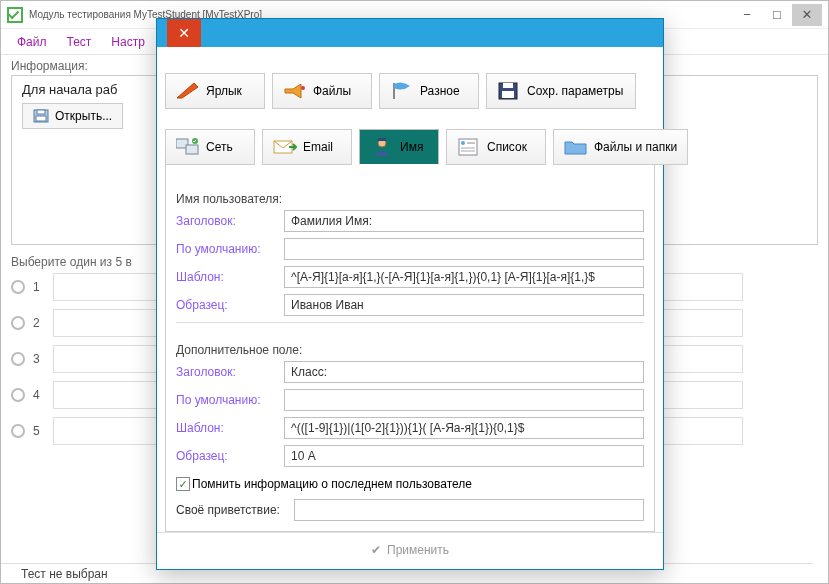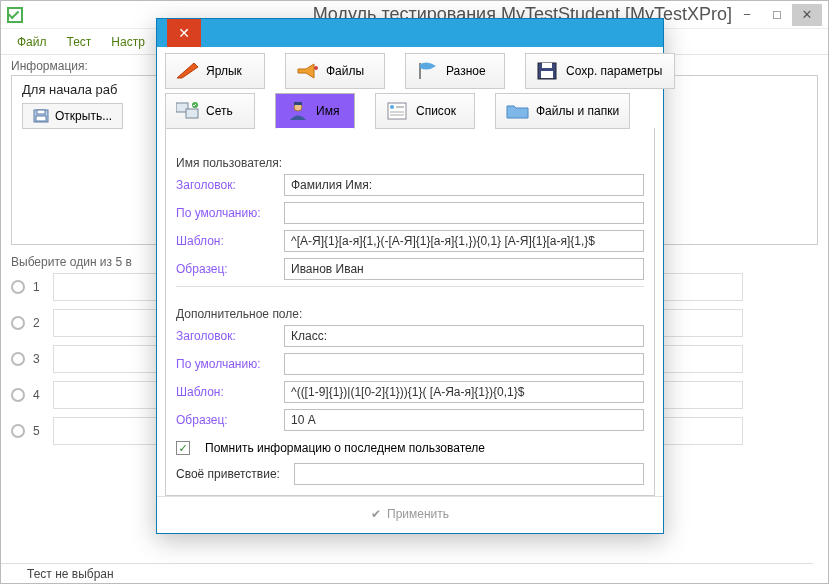--- a/index.html
+++ b/index.html
@@ -3,64 +3,64 @@
 <meta charset="utf-8">
 <style>
 * { box-sizing: border-box; margin: 0; padding: 0; font-family: 'Segoe UI', Tahoma, sans-serif; font-size: 12px; }
 body { background: #f0f0f0; width: 829px; height: 584px; overflow: hidden; position: relative; }
 
 
 .main-window { position: absolute; left: 0; top: 0; width: 829px; height: 584px; background: #fff; border: 1px solid #bbb; }
 .main-titlebar { height: 28px; background: #fff; display: flex; align-items: center; padding: 0 6px; border-bottom: 1px solid #eee; }
 .main-title-icon { width: 16px; height: 16px; border: 2px solid #4caf50; display: inline-flex; align-items: center; justify-content: center; margin-right: 6px; }
 .main-title-icon::after { content: ''; width: 8px; height: 4px; border-left: 2px solid #4caf50; border-bottom: 2px solid #4caf50; transform: rotate(-45deg) translate(0,-2px); }
-.main-title { flex: 1; text-align: right; color: #555; font-size: 18px; }
+.main-title { flex: 1; text-align: left; color: #555; font-size: 10px; }
 .win-controls { display: flex; gap: 0; }
 .win-btn { width: 30px; height: 22px; display: flex; align-items: center; justify-content: center; color: #555; cursor: pointer; font-size: 13px; }
 .win-btn.close-main { background: #ccc; }
 
 .menubar { height: 26px; display: flex; align-items: center; padding: 0 8px; gap: 4px; border-bottom: 1px solid #e5e5e5; }
-.menubar span { padding: 3px 8px; color: #4d7c0f; cursor: pointer; }
+.menubar span { padding: 3px 8px; color: #a21caf; cursor: pointer; }
 
 .info-section { padding: 4px 10px 2px; }
 .info-label { color: #666; margin-bottom: 2px; }
 .info-box { border: 1px solid #ccc; background: #fff; height: 170px; padding: 6px 10px; }
 .info-text { color: #222; font-size: 13px; }
 .open-btn { margin-top: 6px; display: inline-flex; align-items: center; gap: 6px; padding: 4px 10px; border: 1px solid #ccc; background: #f6f6f6; cursor: pointer; }
 
 .variants-label { padding: 2px 10px 2px; color: #666; margin-top: 6px; }
 .variants { padding: 2px 10px; }
 .variant-row { display: flex; align-items: center; gap: 8px; margin-bottom: 8px; }
 .variant-radio { width: 14px; height: 14px; border: 2px solid #bbb; border-radius: 50%; }
 .variant-num { color: #555; width: 12px; }
 .variant-box { flex: 1; height: 28px; border: 1px solid #ddd; background: #fff; max-width: 690px; }
 
-.status-bar { position: absolute; left: 0; bottom: 0; right: 15px; height: 20px; border-top: 1px solid #ddd; display: flex; align-items: center; padding: 0 26px; color: #444; }
+.status-bar { position: absolute; left: 0; bottom: 0; right: 15px; height: 20px; border-top: 1px solid #ddd; display: flex; align-items: center; padding: 0 20px; color: #444; }
 
 
 .dialog { position: absolute; left: 156px; top: 18px; width: 508px; background: #fff; border: 1px solid #0a7bb7; box-shadow: 0 6px 24px rgba(0,0,0,.25); }
 .dialog-titlebar { height: 28px; background: #2aa4de; color: #fff; display: flex; align-items: center; padding: 0 0 0 10px; }
 .dialog-title { flex: 1; text-align: center; font-size: 14px; }
 .dialog-close { width: 34px; height: 28px; background: #d9401f; display: flex; align-items: center; justify-content: center; cursor: pointer; color: #fff; font-size: 14px; }
 
 .toolbar { padding: 6px 8px 0; }
-.tool-row { display: flex; gap: 20px; margin-bottom: 4px; }
+.tool-row { display: flex; gap: 7px; margin-bottom: 4px; margin-top: 20px; }
 .tool-btn { flex: 0 0 auto; display: flex; align-items: center; gap: 6px; padding: 4px 10px; border: 1px solid #ccc; background: linear-gradient(#fdfdfd,#f0f0f0); cursor: pointer; min-width: 100px; height: 36px; }
-.tool-btn.active { background: #8b5cf6; border-color: #bbb; position: relative; z-index: 2; border-bottom-color: #fff; }
+.tool-btn.active { background: #0f766e; border-color: #bbb; position: relative; z-index: 2; border-bottom-color: #fff; }
 .tool-icon { width: 24px; height: 20px; display: flex; align-items: center; justify-content: center; }
 .tool-row.tabs { margin-bottom: 0; }
 .tab-content { border: 1px solid #ccc; border-top: none; padding: 8px 10px 10px; margin-top: -1px; }
 
 .group-label { color: #444; margin-bottom: 4px; margin-top: 20px; }
 .form-row { display: flex; align-items: center; gap: 8px; margin-bottom: 6px; }
 .form-label { width: 100px; color: #8b5cf6; }
 .form-input { flex: 1; border: 1px solid #bfbfbf; height: 22px; padding: 2px 6px; color: #333; background: #fff; font-size: 12px; }
 .divider { border: none; border-top: 1px solid #e0e0e0; margin: 4px 0 6px; }
 
-.checkbox-row { display: flex; align-items: center; gap: 15px; margin: 10px 0 8px; }
+.checkbox-row { display: flex; align-items: center; gap: 2px; margin: 10px 0 8px; }
 .checkbox { width: 14px; height: 14px; border: 1px solid #888; display: flex; align-items: center; justify-content: center; background: #fff; }
 .checkbox.checked::after { content: '✓'; color: #2a7d2a; font-size: 11px; line-height: 1; }
 
 .greeting-row { display: flex; align-items: center; gap: 8px; }
 .greeting-label { width: 110px; color: #333; }
 
 .apply-bar { border-top: 1px solid #e0e0e0; padding: 10px 0 12px; display: flex; justify-content: center; }
 .apply-btn { display: flex; align-items: center; gap: 6px; color: #999; cursor: default; }
 
 
@@ -186,20 +186,30 @@
         <span class="tool-icon">
             <svg width="24" height="20">
               <rect x="0" y="2" width="12" height="9" fill="#dfe8ee" stroke="#789"></rect>
               <rect x="10" y="8" width="12" height="9" fill="#dfe8ee" stroke="#789"></rect>
               <circle cx="19" cy="4" r="3" fill="#4caf50"></circle>
               <path d="M17 4 l1 1 l2 -2" stroke="#fff" fill="none"></path>
             </svg>
           </span>
         <span>Сеть</span>
       </div>
+      <div class="tool-btn" style="min-width:90px">
+        <span class="tool-icon">
+            <svg width="24" height="18">
+              <rect x="1" y="3" width="18" height="12" fill="#fff" stroke="#c8a040"></rect>
+              <path d="M1 3 L10 10 L19 3" fill="none" stroke="#c8a040"></path>
+              <path d="M16 9 L23 9 M20 6 L23 9 L20 12" stroke="#3a9a3a" fill="none" stroke-width="2"></path>
+            </svg>
+          </span>
+        <span>Email</span>
+      </div>
       <div class="tool-btn active" style="min-width:80px">
         <span class="tool-icon">
             <svg width="22" height="20">
               <circle cx="11" cy="6" r="4" fill="#efc18a" stroke="#a0703a"></circle>
               <rect x="7" y="1" width="8" height="3" fill="#2b4a7a"></rect>
               <path d="M3 19 Q11 10 19 19 Z" fill="#3b5a9a"></path>
             </svg>
           </span>
         <span>Имя</span>
       </div>

